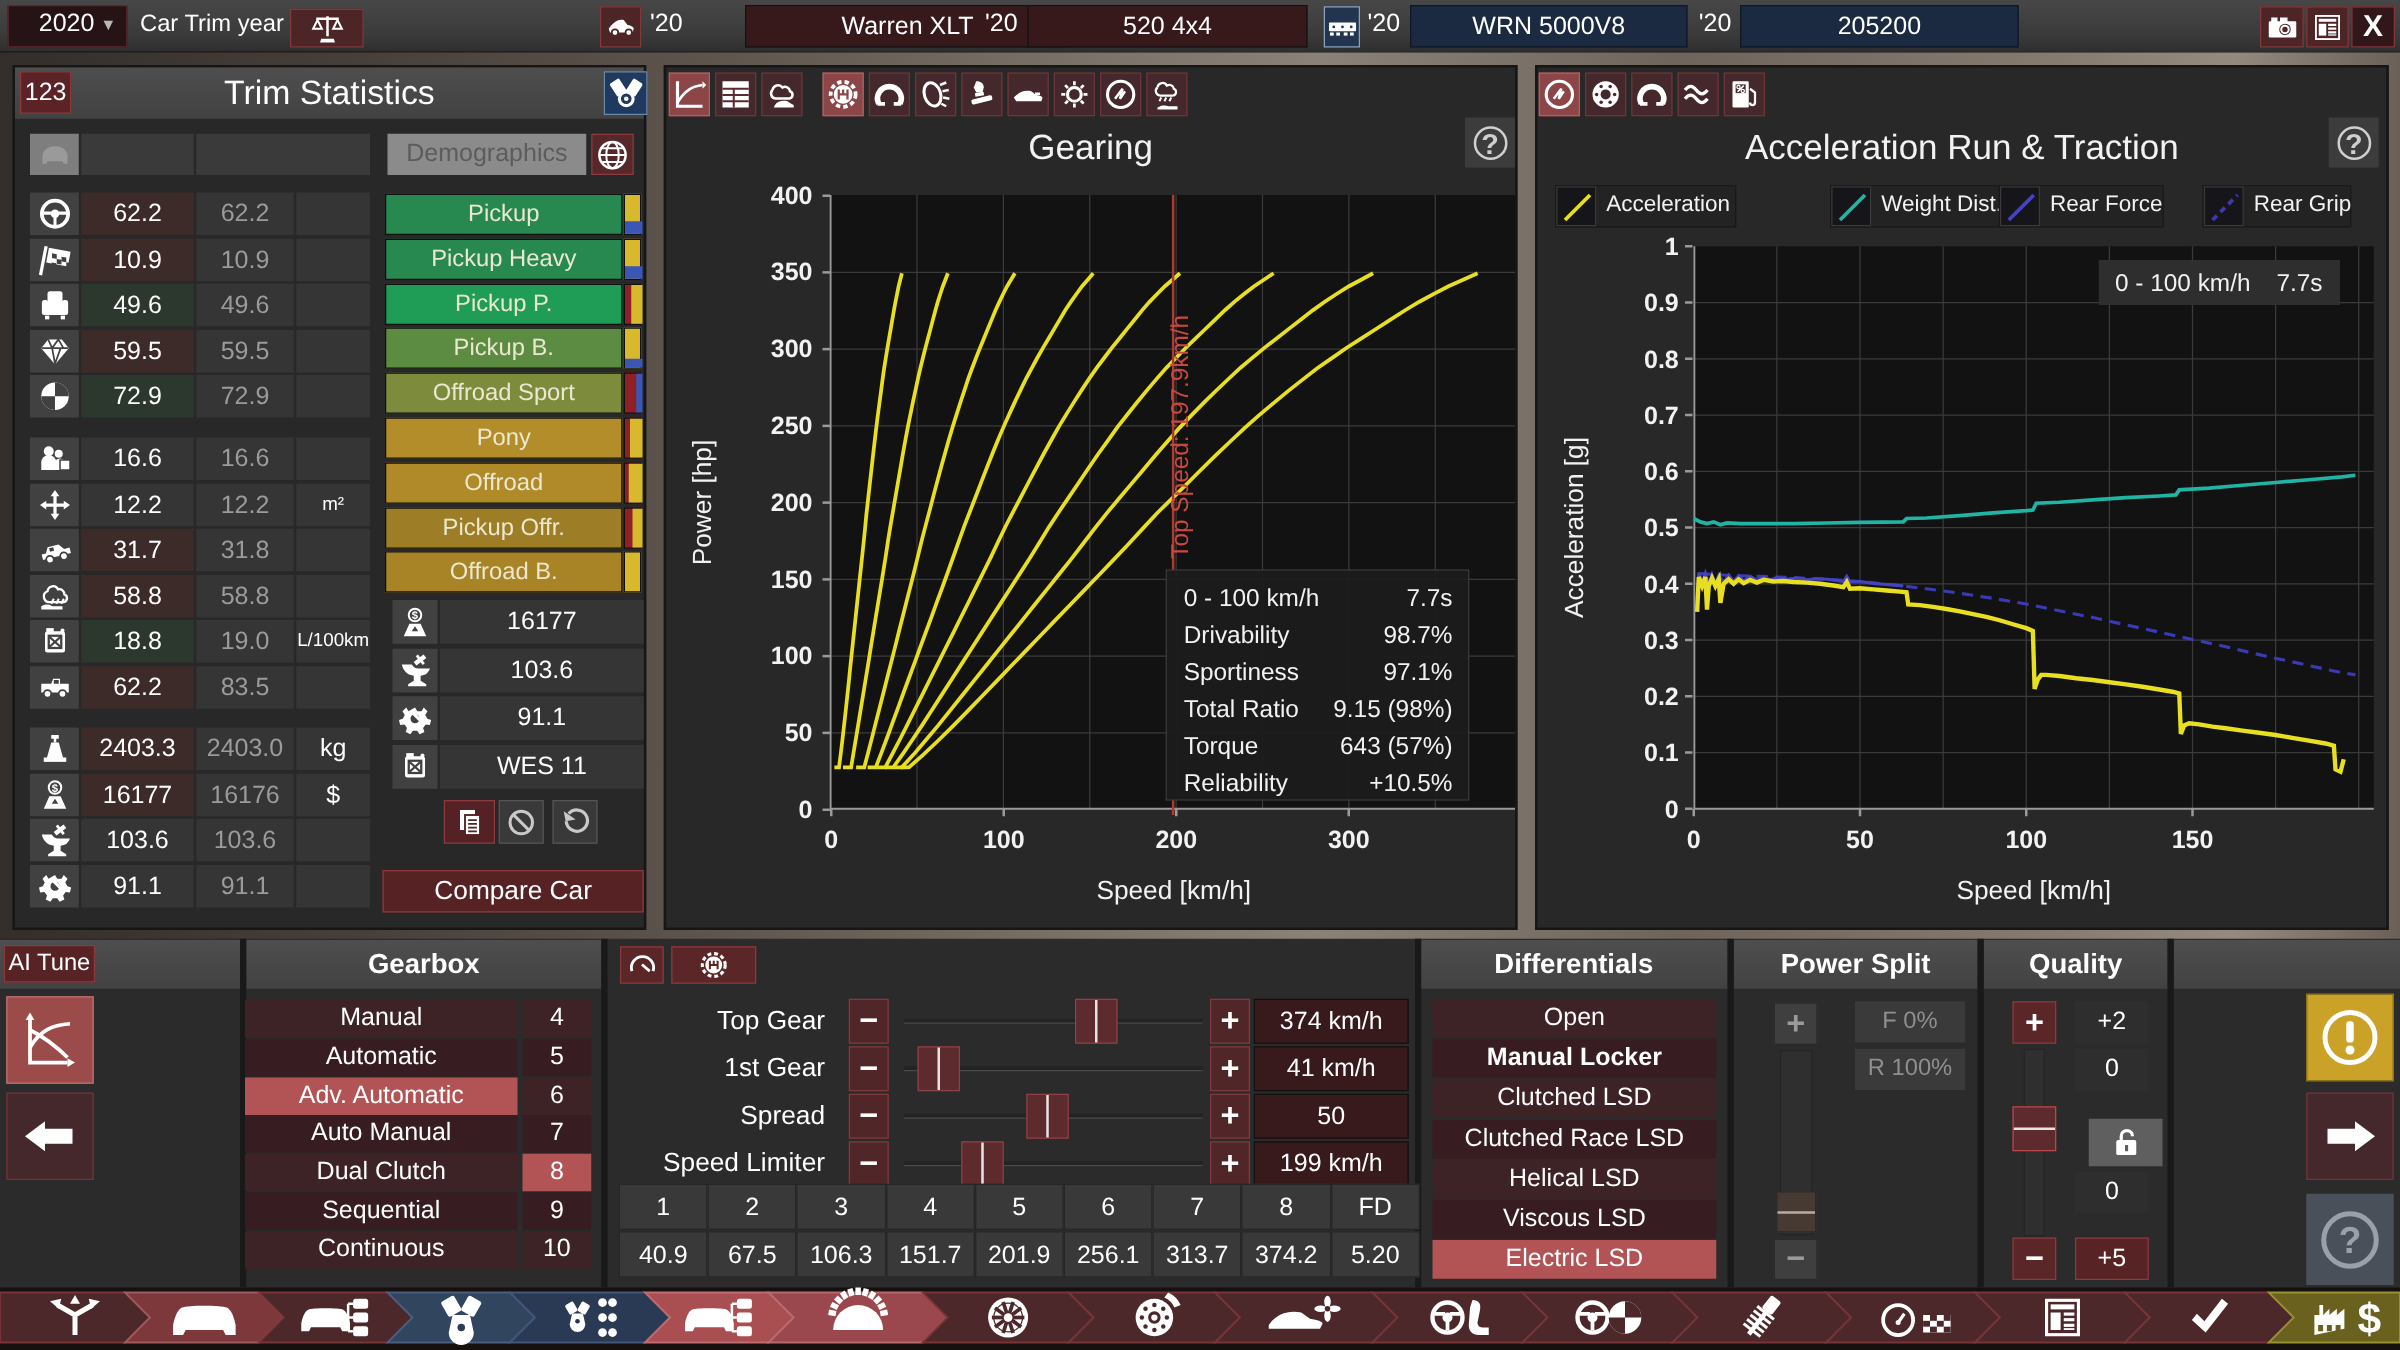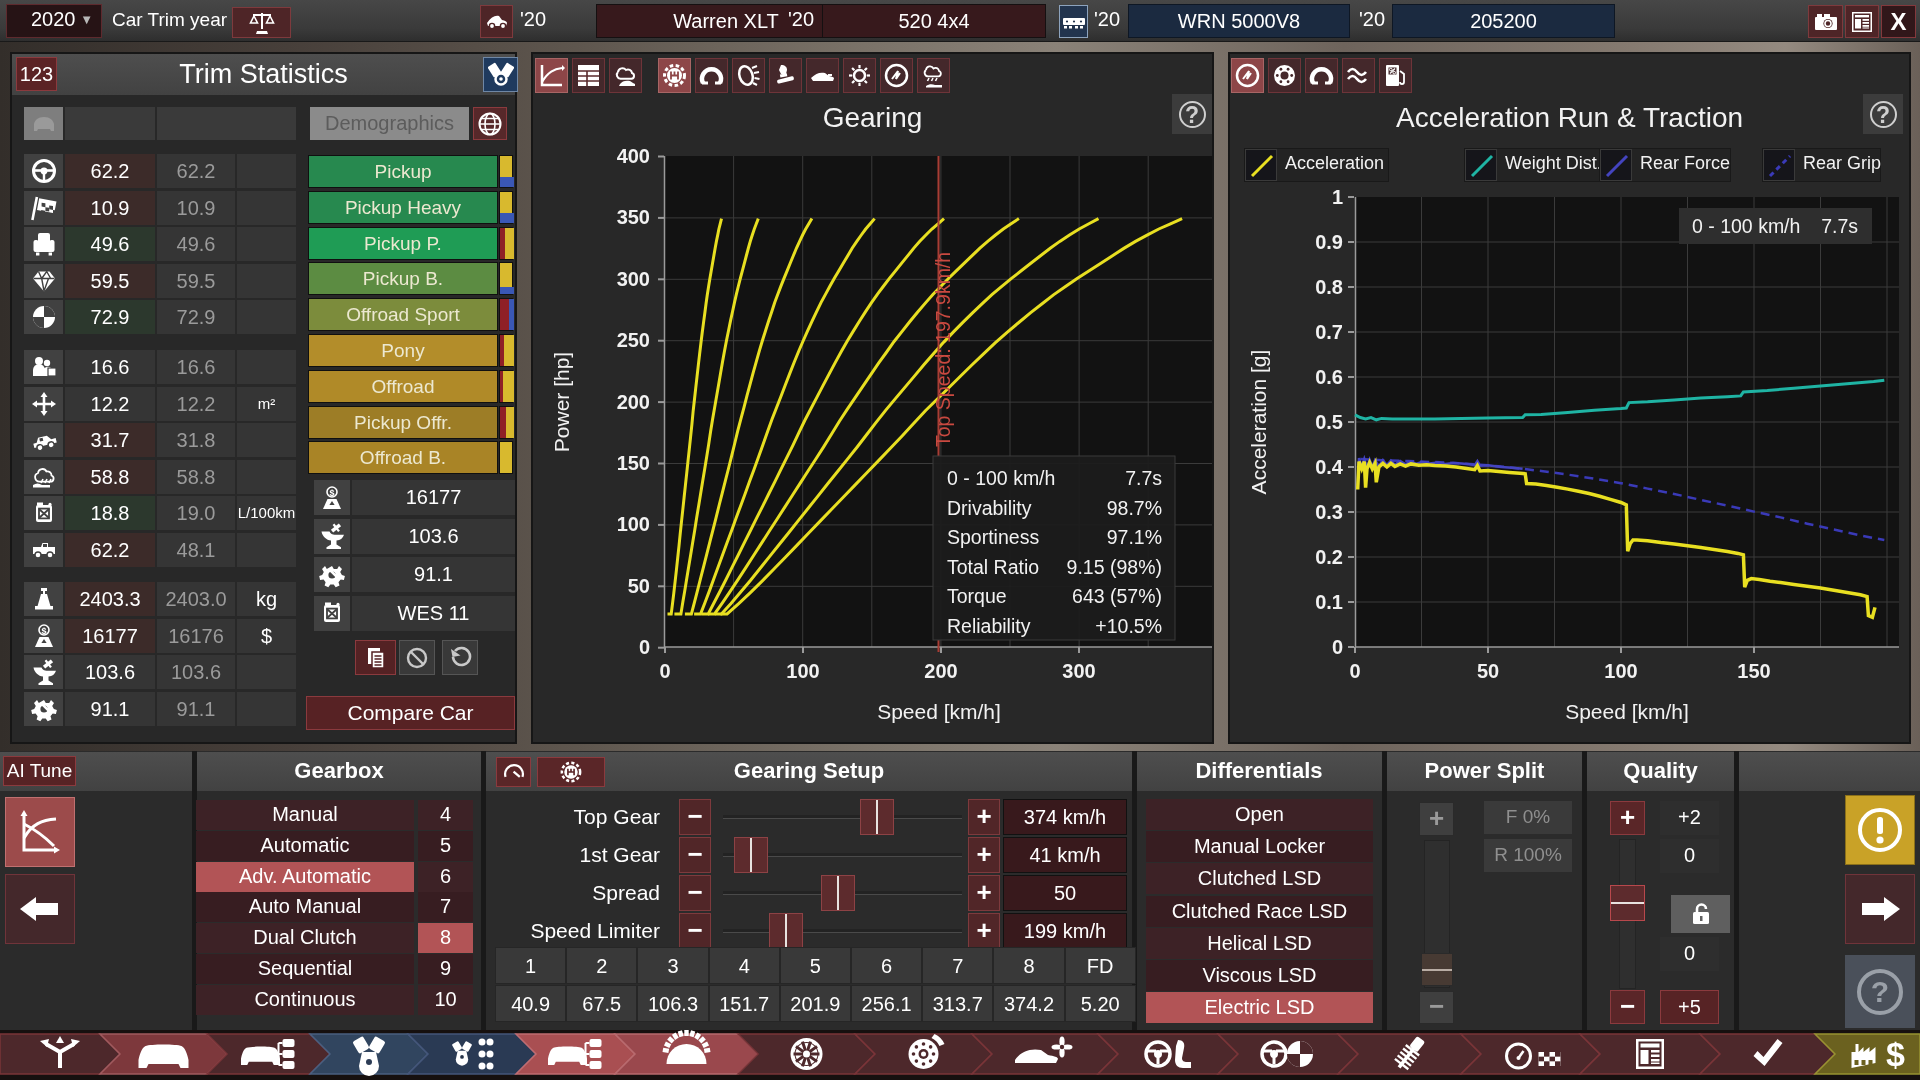--- a/index.html
+++ b/index.html
@@ -340,21 +340,21 @@
           <div class="icon">
             <svg width="26" height="26" viewBox="0 0 26 26">
               <path d="M2 10 h8 l1.5 -4 h5.5 v4 h7 v7 h-22 Z" fill="#fff"></path>
               <circle cx="7" cy="18" r="3" fill="#fff" stroke="#414141" stroke-width="1.4"></circle>
               <circle cx="19" cy="18" r="3" fill="#fff" stroke="#414141" stroke-width="1.4"></circle>
               <rect x="12" y="7" width="4" height="3" fill="#414141"></rect>
             </svg>
           </div>
         </div>
 <div class="cell v1" style="left:53px;top:478.5px;width:90px;height:34px;background:#3c2b29;">62.2</div>
-<div class="cell v2" style="left:145px;top:478.5px;width:78px;height:34px;">48.1</div>
+<div class="cell v2" style="left:145px;top:478.5px;width:78px;height:34px;">83.5</div>
 <div class="cell v1" style="left:225px;top:478.5px;width:59px;height:34px;"></div>
 <div class="cell icell" style="left:12px;top:528px;width:39px;height:34px;">
           <div class="icon">
             <svg width="26" height="26" viewBox="0 0 26 26">
               <rect x="10" y="2" width="6" height="3" fill="#fff"></rect>
               <rect x="12" y="4" width="2" height="4" fill="#fff"></rect>
               <path d="M6 22 L10 8 h6 L20 22 Z" fill="#fff"></path>
               <rect x="4" y="20" width="18" height="3.5" fill="#fff"></rect>
             </svg>
           </div>
@@ -856,21 +856,20 @@
               <path d="M6 26 L26 6" stroke="#3a3ab8" stroke-width="3" stroke-dasharray="5 4"></path>
             </svg></div>
 <span style="position:absolute;left:40px;top:4px;font-size:18px;color:#f2f2f2;white-space:nowrap;">Rear Grip</span>
         </div>
 </div>
 </div>
 
 <div id="bottom">
 <div class="bhdr" style="left:0px;width:192px;"></div>
 <div class="bhdr" style="left:197px;width:284px;">Gearbox</div>
-<div class="bhdr" style="left:486px;width:646px;">Gearing Setup</div>
 <div class="bhdr" style="left:1136px;width:246px;">Differentials</div>
 <div class="bhdr" style="left:1387px;width:195px;">Power Split</div>
 <div class="bhdr" style="left:1587px;width:147px;">Quality</div>
 <div class="bhdr" style="left:1739px;width:181px;"></div>
 <div class="vdiv" style="left:192px;"></div>
 <div class="vdiv" style="left:481px;"></div>
 <div class="vdiv" style="left:1132px;"></div>
 <div class="vdiv" style="left:1382px;"></div>
 <div class="vdiv" style="left:1582px;"></div>
 <div class="vdiv" style="left:1734px;"></div>
@@ -964,21 +963,21 @@
 <div class="gcell" style="left:779.8px;top:234px;width:71.2px;">201.9</div>
 <div class="gcell" style="left:851.0px;top:196px;width:71.2px;">6</div>
 <div class="gcell" style="left:851.0px;top:234px;width:71.2px;">256.1</div>
 <div class="gcell" style="left:922.2px;top:196px;width:71.2px;">7</div>
 <div class="gcell" style="left:922.2px;top:234px;width:71.2px;">313.7</div>
 <div class="gcell" style="left:993.4px;top:196px;width:71.2px;">8</div>
 <div class="gcell" style="left:993.4px;top:234px;width:71.2px;">374.2</div>
 <div class="gcell" style="left:1064.6px;top:196px;width:71.2px;">FD</div>
 <div class="gcell" style="left:1064.6px;top:234px;width:71.2px;">5.20</div>
 <div class="lrow" style="left:1146px;top:48.0px;width:227px;height:31px;background:#3d2226;line-height:30px;">Open</div>
-<div class="lrow" style="left:1146px;top:80.2px;width:227px;height:31px;background:#371d21;line-height:30px;">Manual Locker</div>
+<div class="lrow" style="left:1146px;top:80.2px;width:227px;height:31px;background:#371d21;line-height:30px;font-weight:bold;">Manual Locker</div>
 <div class="lrow" style="left:1146px;top:112.4px;width:227px;height:31px;background:#3d2226;line-height:30px;">Clutched LSD</div>
 <div class="lrow" style="left:1146px;top:144.60000000000002px;width:227px;height:31px;background:#371d21;line-height:30px;">Clutched Race LSD</div>
 <div class="lrow" style="left:1146px;top:176.8px;width:227px;height:31px;background:#3d2226;line-height:30px;">Helical LSD</div>
 <div class="lrow" style="left:1146px;top:209.0px;width:227px;height:31px;background:#371d21;line-height:30px;">Viscous LSD</div>
 <div class="lrow" style="left:1146px;top:241.2px;width:227px;height:31px;background:#b25456;line-height:30px;">Electric LSD</div>
 <div class="abs" style="left:1419px;top:51px;width:35px;height:34px;background:#3f3f3f;border:1px solid #2a2a2a;color:#9a9a9a;font-size:26px;font-weight:bold;text-align:center;line-height:30px;">+</div>
 <div class="abs" style="left:1424px;top:89px;width:26px;height:148px;background:#2f2f2f;border:1px solid #242424;"></div>
 <div class="abs" style="left:1421px;top:202px;width:32px;height:33px;background:#473a33;border:1px solid #2a2a2a;">
         <div style="position:absolute;left:0;top:15px;width:30px;height:2px;background:#b8aca4;"></div>
       </div>

